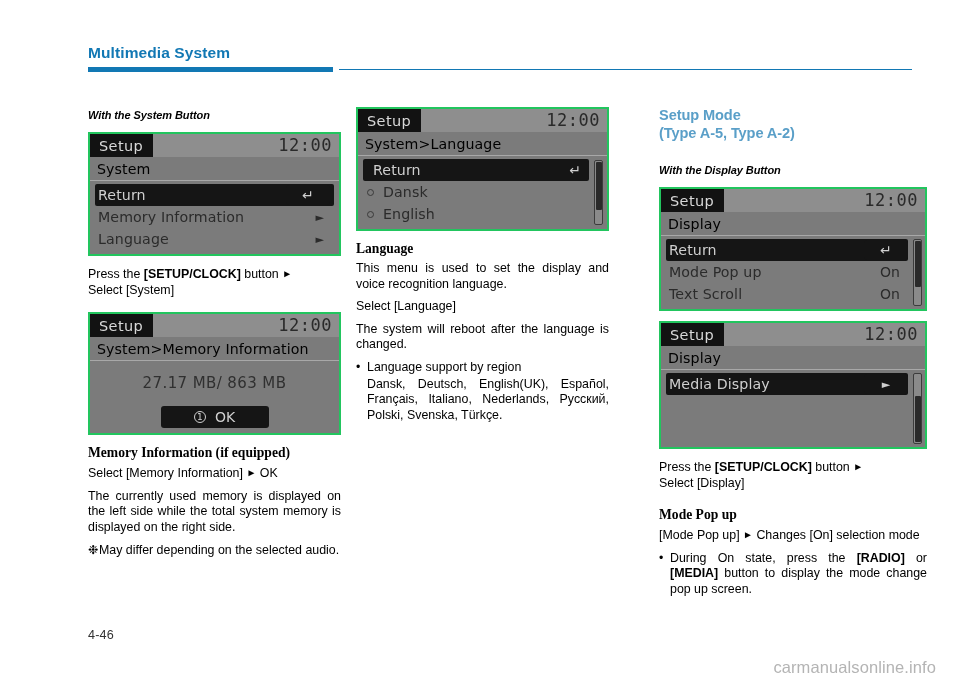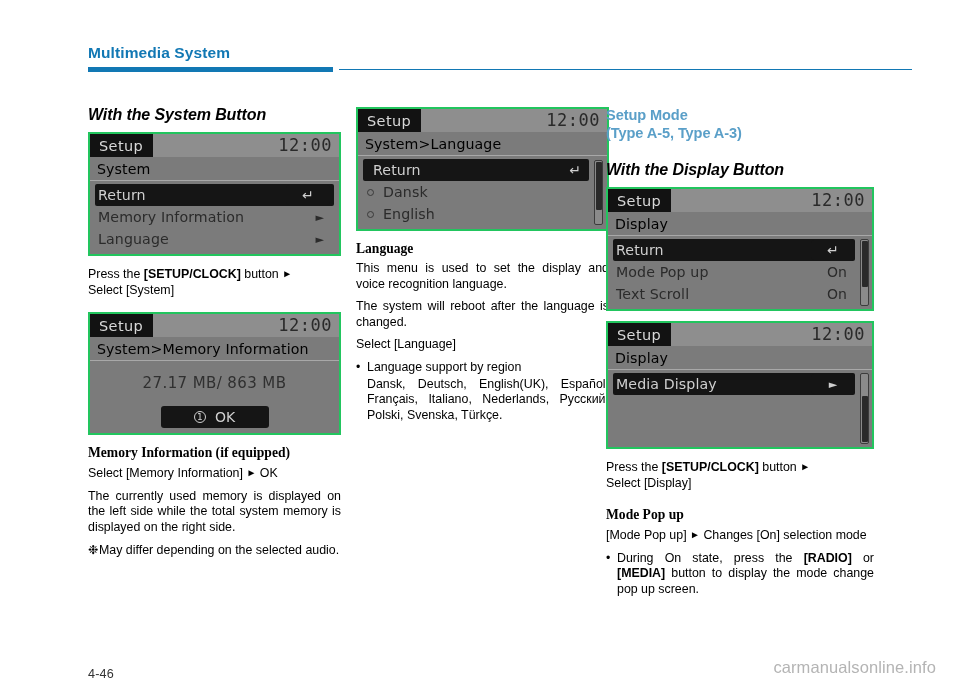--- a/index.html
+++ b/index.html
@@ -61,25 +61,25 @@
   
   .col {
     position: absolute;
     top: 107px;
     width: 253px;
     font-size: 12.3px;
     color: #000;
   }
   .col-1 { left: 88px; }
   .col-2 { left: 356px; }
-  .col-3 { left: 594px; width: 268px; padding-left: 12px; }
+  .col-3 { left: 647px; width: 268px; padding-left: 12px; }
 
   
   .head-italic {
-    font-size: 16px;
+    font-size: 11px;
     font-weight: bold;
     font-style: italic;
     line-height: 16px;
     margin: 0 0 9px 0;
     letter-spacing: -0.1px;
   }
   .head-blue {
     font-size: 14.6px;
     font-weight: bold;
     color: #5a9fc8;
@@ -305,21 +305,20 @@
   }
 
   
   .page-number {
     position: absolute;
     left: 88px;
     top: 628px;
     font-size: 12.6px;
     color: #333;
     letter-spacing: 0.2px;
-    margin-top: 39px;
   }
   .watermark {
     position: absolute;
     right: 24px;
     top: 658px;
     font-size: 16.5px;
     color: #b4b4b4;
     letter-spacing: 0.1px;
   }
 </style>
@@ -417,35 +416,35 @@
         </div>
         <div class="scrollbar" style="top:4px;bottom:4px;right:4px">
           <div class="scroll-thumb" style="top:1px;height:48px"></div>
         </div>
       </div>
     </div>
 
     <div class="head-serif" style="margin-top:6px">Language</div>
 
     <p class="body">This menu is used to set the display and voice recognition language.</p>
+    <p class="body nojust">Select [Language]</p>
     <p class="body">The system will reboot after the language is changed.</p>
-    <p class="body nojust">Select [Language]</p>
 
     <div class="bullet-row">
       <span class="bullet-mark">•</span>
       <span class="bullet-text nojust">Language support by region</span>
     </div>
     <div class="indent-block">Dansk, Deutsch, English(UK), Español, Français, Italiano, Nederlands, Русский, Polski, Svenska, Türkçe.</div>
   </div>
 
   <div class="col col-3">
 
     <div class="head-blue">
       <span>Setup Mode</span><br>
-      <span>(Type A-5, Type A-3)</span>
+      <span>(Type A-5, Type A-2)</span>
     </div>
 
     <div class="head-italic" style="margin-top:20px">With the Display Button</div>
 
     <div class="lcd wide">
       <div class="lcd-titlebar">
         <div class="lcd-titlebar-tag">Setup</div>
         <div class="lcd-clock">12:00</div>
       </div>
       <div class="lcd-breadcrumb">Display</div>

